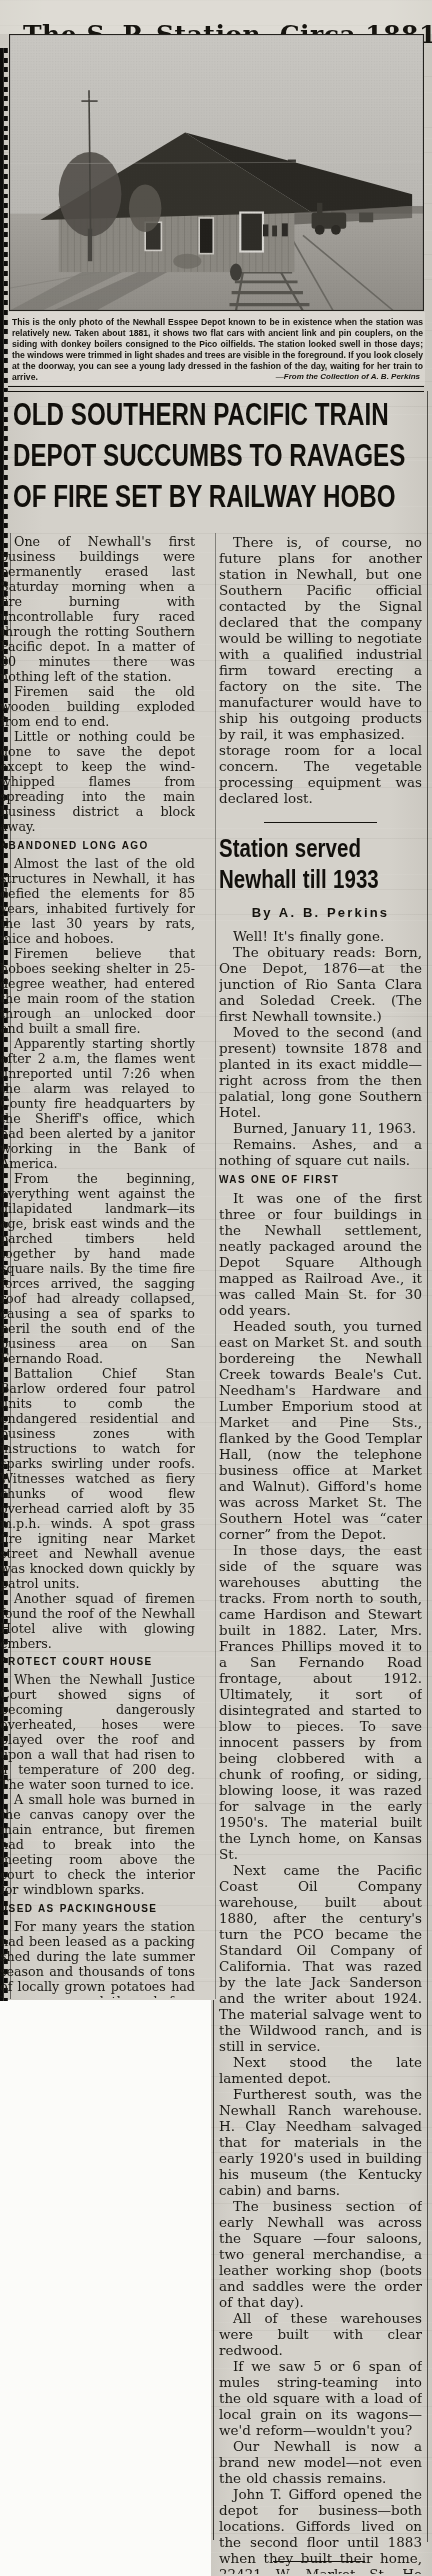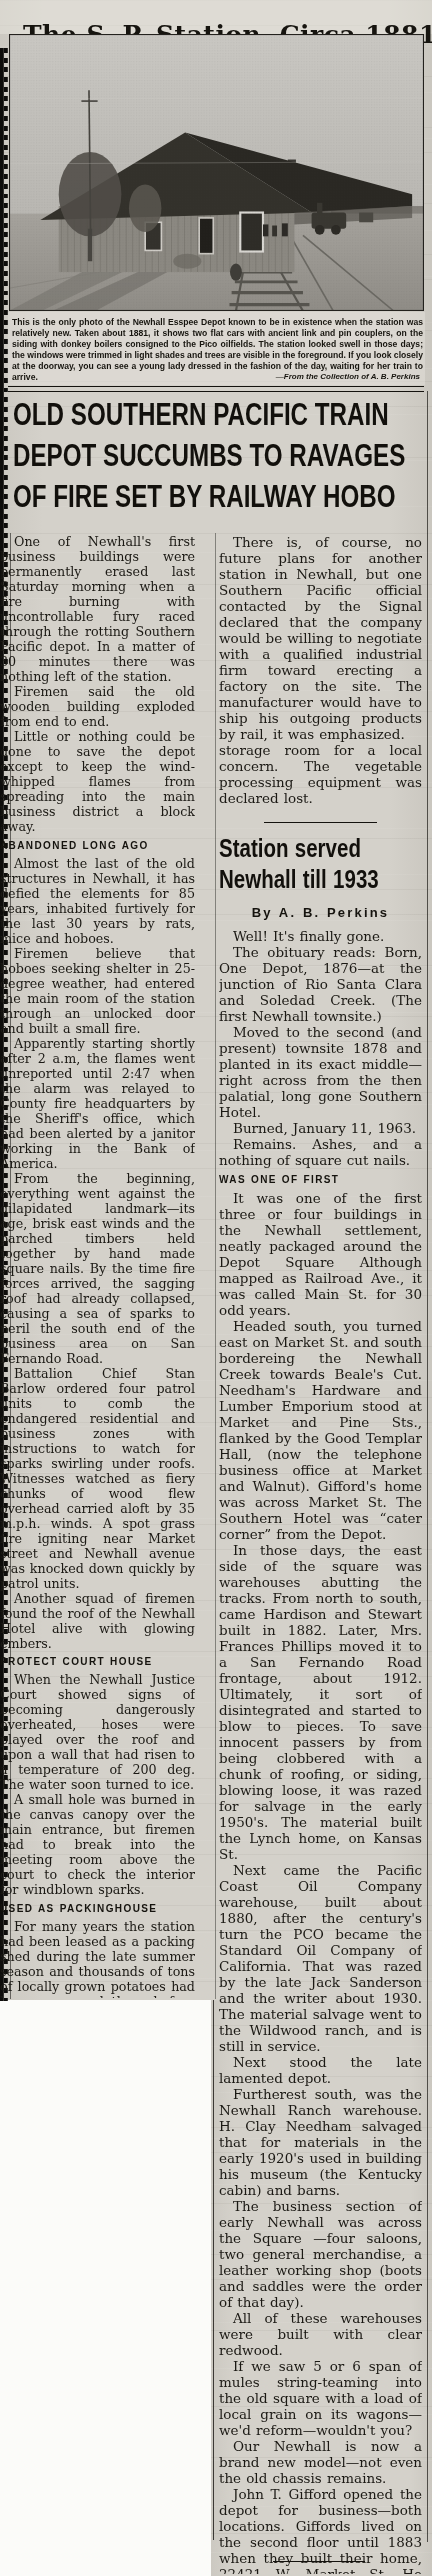--- a/index.html
+++ b/index.html
@@ -205,21 +205,21 @@
   <div class="vr vr-mid2"></div>
   <div class="vr vr-right"></div>
 
   <section class="col col-left">
       <p class="para">One of Newhall's first business buildings were permanently erased last Saturday morning when a fire burning with uncontrollable fury raced through the rotting Southern Pacific depot. In a matter of 30 minutes there was nothing left of the station.</p>
       <p class="para">Firemen said the old wooden building exploded from end to end.</p>
       <p class="para">Little or nothing could be done to save the depot except to keep the wind-whipped flames from spreading into the main business district a block away.</p>
       <h3 class="subhead">ABANDONED LONG AGO</h3>
       <p class="para">Almost the last of the old structures in Newhall, it has defied the elements for 85 years, inhabited furtively for the last 30 years by rats, mice and hoboes.</p>
       <p class="para">Firemen believe that hoboes seeking shelter in 25-degree weather, had entered the main room of the station through an unlocked door and built a small fire.</p>
-      <p class="para">Apparently starting shortly after 2 a.m, the flames went unreported until 2:47 when the alarm was relayed to County fire headquarters by the Sheriff's office, which had been alerted by a janitor working in the Bank of America.</p>
+      <p class="para">Apparently starting shortly after 2 a.m, the flames went unreported until 7:26 when the alarm was relayed to County fire headquarters by the Sheriff's office, which had been alerted by a janitor working in the Bank of America.</p>
       <p class="para">From the beginning, everything went against the dilapidated landmark—its age, brisk east winds and the parched timbers held together by hand made square nails. By the time fire forces arrived, the sagging roof had already collapsed, causing a sea of sparks to peril the south end of the business area on San Fernando Road.</p>
       <p class="para">Battalion Chief Stan Barlow ordered four patrol units to comb the endangered residential and business zones with instructions to watch for sparks swirling under roofs. Witnesses watched as fiery chunks of wood flew overhead carried aloft by 35 m.p.h. winds. A spot grass fire igniting near Market street and Newhall avenue was knocked down quickly by patrol units.</p>
       <p class="para">Another squad of firemen found the roof of the Newhall Hotel alive with glowing embers.</p>
       <h3 class="subhead">PROTECT COURT HOUSE</h3>
       <p class="para">When the Newhall Justice Court showed signs of becoming dangerously overheated, hoses were played over the roof and upon a wall that had risen to a temperature of 200 deg. The water soon turned to ice.</p>
       <p class="para">A small hole was burned in the canvas canopy over the main entrance, but firemen had to break into the meeting room above the court to check the interior for windblown sparks.</p>
       <h3 class="subhead">USED AS PACKINGHOUSE</h3>
       <p class="para">For many years the station had been leased as a packing shed during the late summer season and thousands of tons of locally grown potatoes had been processed there before being shipped to market. Lately it had been used as a tire</p>
     </section>
 
@@ -238,21 +238,21 @@
       <div>
           <p class="para">Well! It's finally gone.</p>
           <p class="para">The obituary reads: Born, One Depot, 1876—at the junction of Rio Santa Clara and Soledad Creek. (The first Newhall townsite.)</p>
           <p class="para">Moved to the second (and present) townsite 1878 and planted in its exact middle—right across from the then palatial, long gone Southern Hotel.</p>
           <p class="para">Burned, January 11, 1963.</p>
           <p class="para">Remains. Ashes, and a nothing of square cut nails.</p>
           <h3 class="subhead">WAS ONE OF FIRST</h3>
           <p class="para">It was one of the first three or four buildings in the Newhall settlement, neatly packaged around the Depot Square Although mapped as Railroad Ave., it was called Main St. for 30 odd years.</p>
           <p class="para">Headed south, you turned east on Market St. and south bordereing the Newhall Creek towards Beale's Cut. Needham's Hardware and Lumber Emporium stood at Market and Pine Sts., flanked by the Good Templar Hall, (now the telephone business office at Market and Walnut). Gifford's home was across Market St. The Southern Hotel was “cater corner” from the Depot.</p>
           <p class="para">In those days, the east side of the square was warehouses abutting the tracks. From north to south, came Hardison and Stewart built in 1882. Later, Mrs. Frances Phillips moved it to a San Fernando Road frontage, about 1912. Ultimately, it sort of disintegrated and started to blow to pieces. To save innocent passers by from being clobbered with a chunk of roofing, or siding, blowing loose, it was razed for salvage in the early 1950's. The material built the Lynch home, on Kansas St.</p>
-          <p class="para">Next came the Pacific Coast Oil Company warehouse, built about 1880, after the century's turn the PCO became the Standard Oil Company of California. That was razed by the late Jack Sanderson and the writer about 1930. The material salvage went to the Wildwood ranch, and is still in service.</p>
+          <p class="para">Next came the Pacific Coast Oil Company warehouse, built about 1880, after the century's turn the PCO became the Standard Oil Company of California. That was razed by the late Jack Sanderson and the writer about 1924. The material salvage went to the Wildwood ranch, and is still in service.</p>
           <p class="para">Next stood the late lamented depot.</p>
           <p class="para">Furtherest south, was the Newhall Ranch warehouse. H. Clay Needham salvaged that for materials in the early 1920's used in building his museum (the Kentucky cabin) and barns.</p>
           <p class="para">The business section of early Newhall was across the Square —four saloons, two general merchandise, a leather working shop (boots and saddles were the order of that day).</p>
           <p class="para">All of these warehouses were built with clear redwood.</p>
           <p class="para">If we saw 5 or 6 span of mules string-teaming into the old square with a load of local grain on its wagons—we'd reform—wouldn't you?</p>
           <p class="para">Our Newhall is now a brand new model—not even the old chassis remains.</p>
           <p class="para">John T. Gifford opened the depot for business—both locations. Giffords lived on the second floor until 1883 when they built their home, 22421 W. Market St. He retired in 1912.</p>
         </div>
     </div>
   </section>

